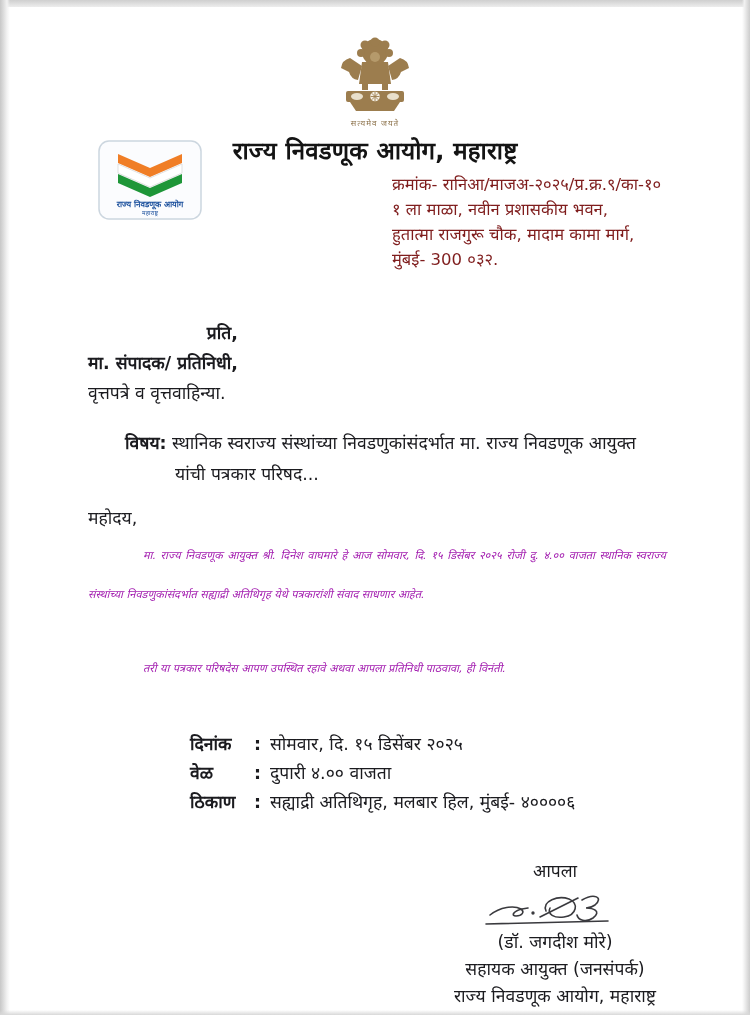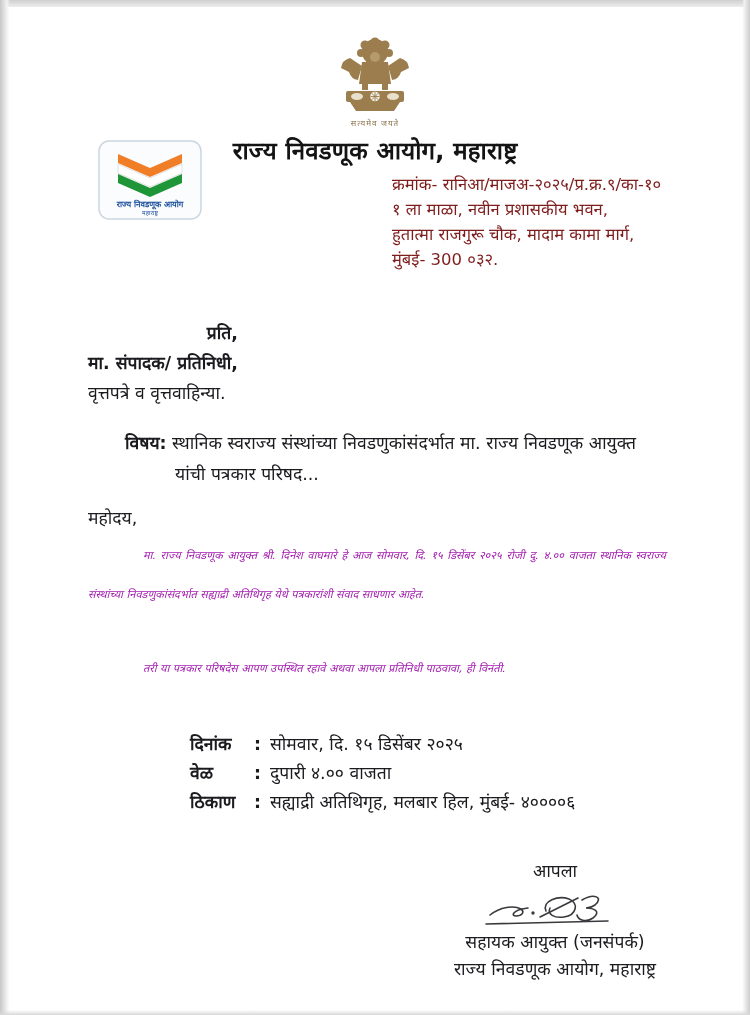--- a/index.html
+++ b/index.html
@@ -176,16 +176,17 @@
     <svg class="sig-scribble" width="150" height="42" viewBox="0 0 150 42">
       <g fill="none" stroke="#3a3a3e" stroke-width="1.6" stroke-linecap="round">
         <path d="M10 28 C 20 20, 34 18, 41 22 C 45 25, 42 29, 36 29 C 31 29, 33 24, 42 22 L 48 21"></path>
         <circle cx="53" cy="26" r="0.9" fill="#3a3a3e"></circle>
         <path d="M66 24 C 62 14, 78 8, 89 12 C 99 16, 97 28, 84 30 C 74 31.5, 67 27, 70 21"></path>
         <path d="M60 30 L 98 11"></path>
         <path d="M102 13 C 114 6, 124 10, 115 18 C 111 21, 106 21, 106 21 C 113 21, 122 24, 113 31 C 106 36, 98 33, 97 28"></path>
         <path d="M6 37 L 128 34"></path>
       </g>
     </svg>
+    <div>(डॉ. जगदीश मोरे)</div>
     <div>सहायक आयुक्त (जनसंपर्क)</div>
     <div>राज्य निवडणूक आयोग, महाराष्ट्र</div>
   </div>
 </div>
 
 </body></html>

